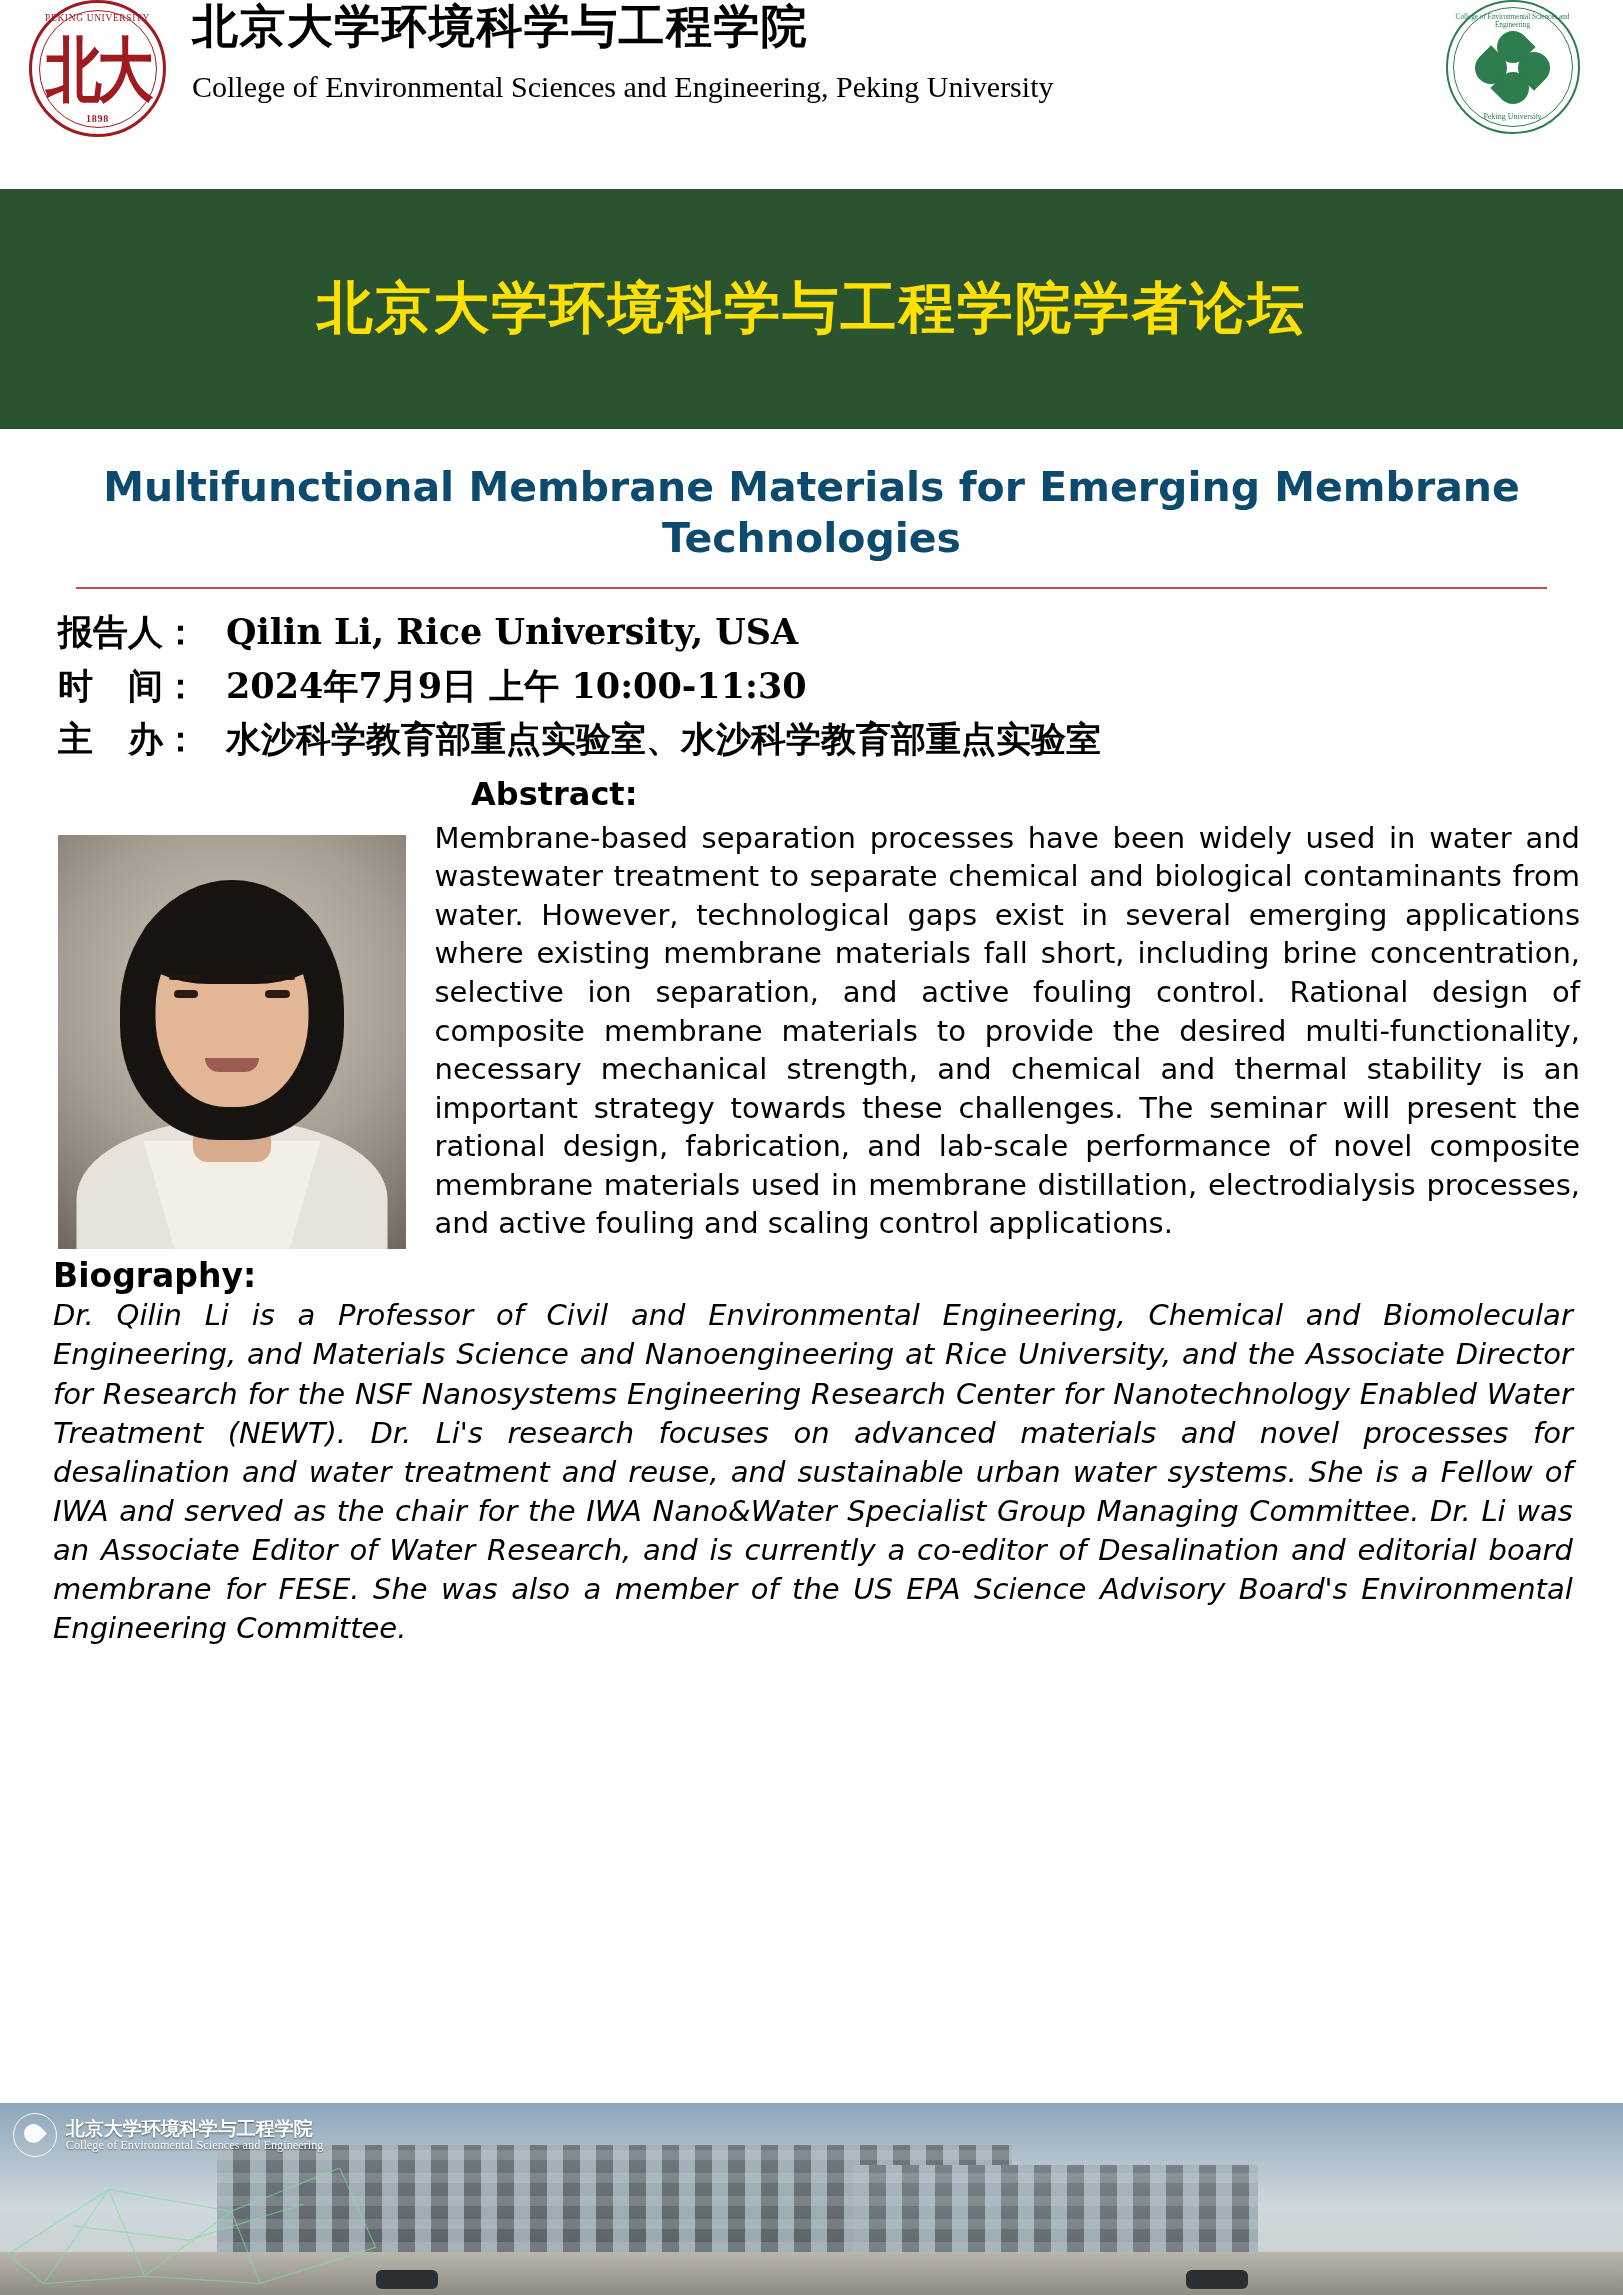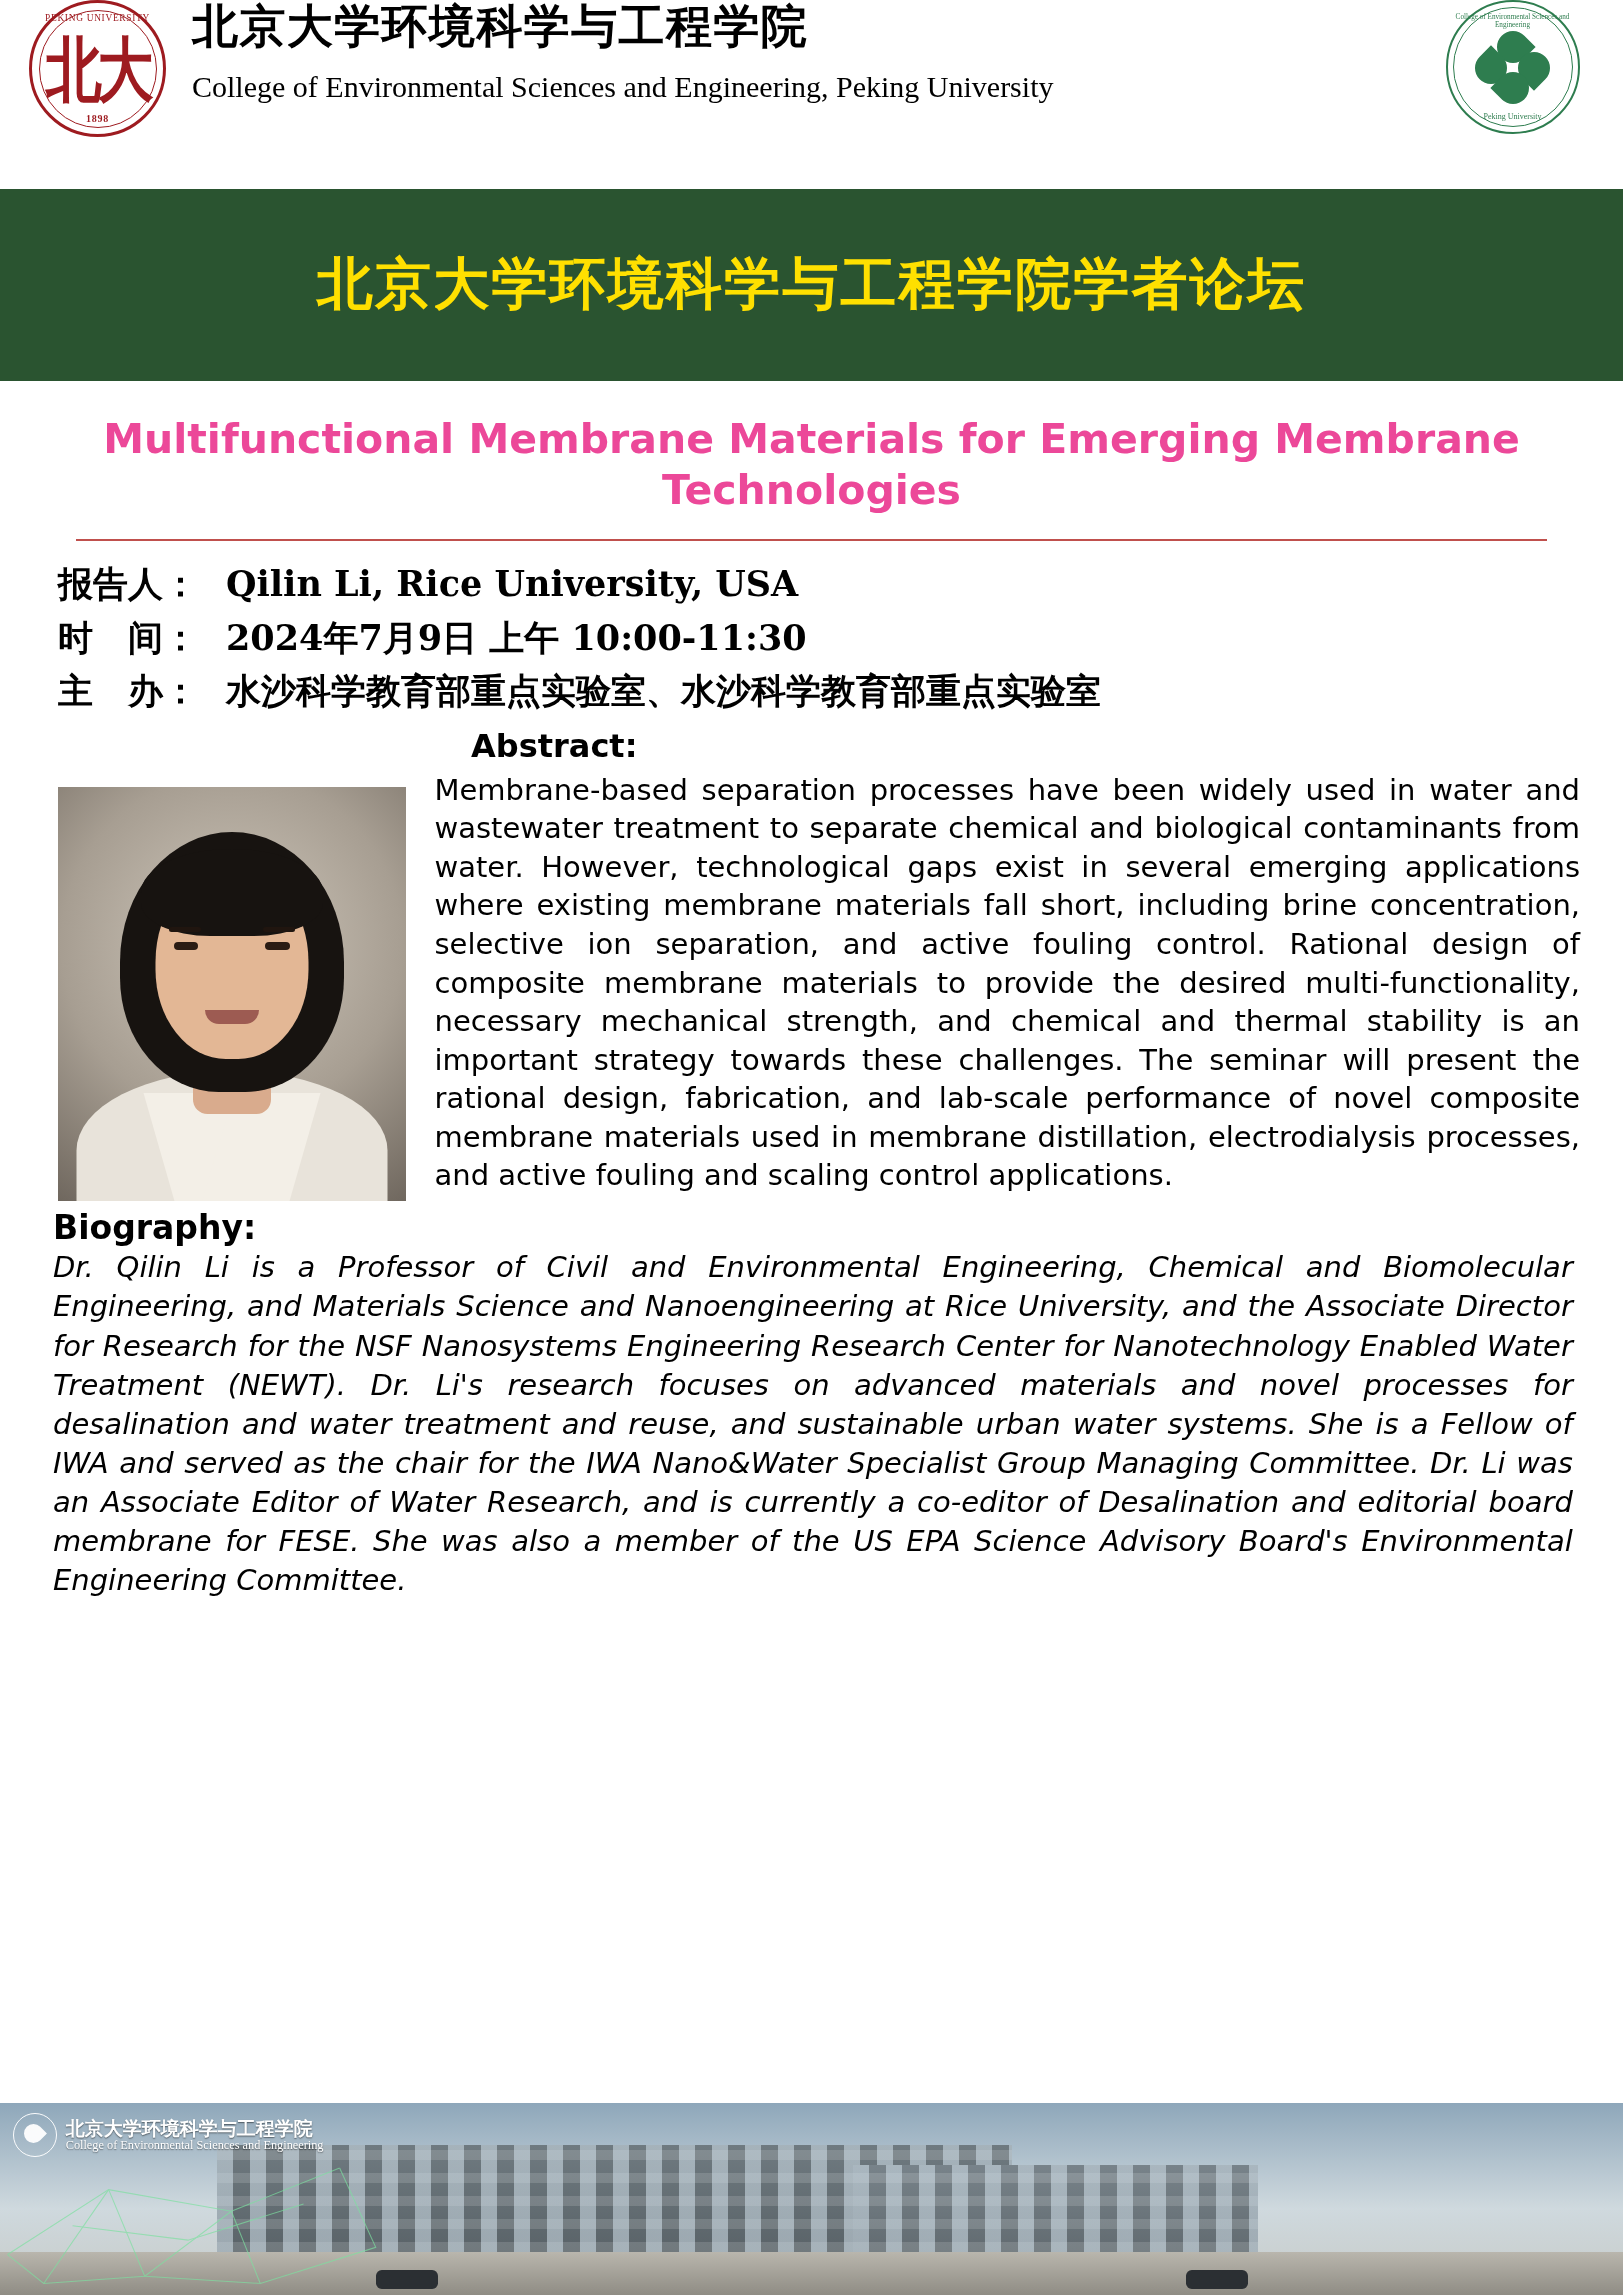--- a/index.html
+++ b/index.html
@@ -122,21 +122,21 @@
   .cese-logo .ring-text-top, .cese-logo .ring-text-bottom {
     position: absolute; left: 0; right: 0; text-align: center;
     color: #2e7d4f; font-family: "Liberation Serif", serif; font-size: 7.2px;
   }
   .cese-logo .ring-text-top { top: 11px; }
   .cese-logo .ring-text-bottom { bottom: 11px; font-size: 8px; }
 
   
   .banner {
     background: #2a5430;
-    height: 192px;
+    height: 240px;
     display: flex;
     align-items: center;
     justify-content: center;
   }
   .banner-title {
     color: #ffe000;
     font-family: "DejaVu Sans", sans-serif;
     font-weight: bold;
     font-size: 56px;
     letter-spacing: 2.2px;
@@ -144,21 +144,21 @@
 
   
   .talk-title {
     text-align: center;
     font-family: "DejaVu Sans", sans-serif;
     font-weight: bold;
     font-size: 41px;
     line-height: 1.25;
     padding: 33px 72px 0 72px;
     box-sizing: border-box;
-    color: #ec4899;
+    color: #0c4a6e;
   }
   .rule {
     height: 2.9px;
     background: #c0504d;
     margin: 22px 76px 0 76px;
   }
 
   
   .info {
     padding: 16px 58px 0 58px;

